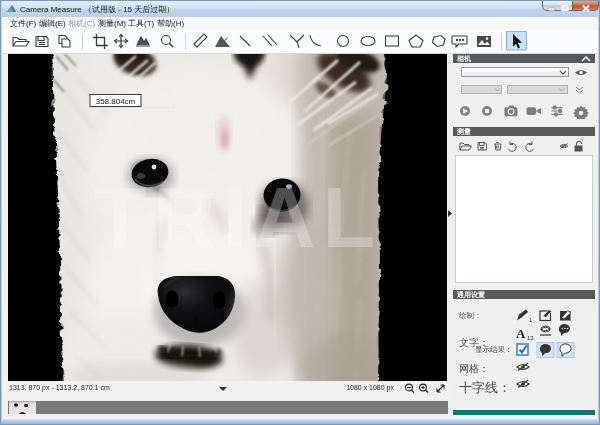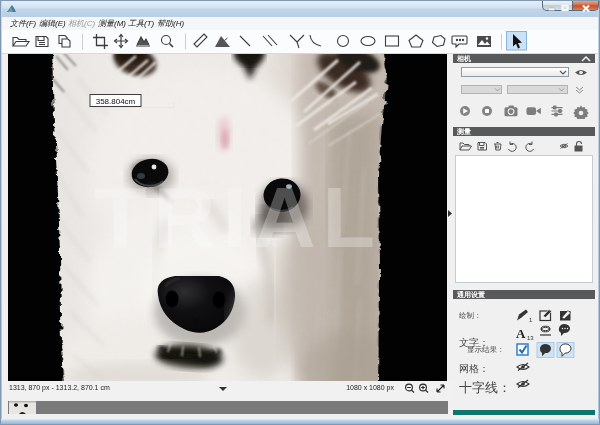--- a/index.html
+++ b/index.html
@@ -17,21 +17,21 @@
 #titletext{left:18px;top:4px;font-size:8px;color:#15181c;white-space:nowrap;}
 
 #wbtns{left:540px;top:0;width:57px;height:11px;}
 .wb{position:absolute;top:0;height:11px;border:1px solid #5e6a76;border-top:none;box-sizing:border-box;}
 #wb-min{left:0;width:17px;border-radius:0 0 0 5px;
  background:linear-gradient(180deg,#f5f8fa 0%,#dde5ec 45%,#c3ced8 55%,#d6dfe7 100%);}
 #wb-max{left:16px;width:14px;border-left:none;border-right:none;
  background:linear-gradient(180deg,#f5f8fa 0%,#dde5ec 45%,#c3ced8 55%,#d6dfe7 100%);}
 #wb-close{left:30px;width:27px;border-radius:0 0 5px 0;
  background:linear-gradient(180deg,#f0b09a 0%,#dd7b52 40%,#c6502a 60%,#d8825c 100%);}
-#menubar{left:2px;top:17px;width:596px;height:13px;background:#f4f6f8;font-style:italic;}
+#menubar{left:2px;top:17px;width:596px;height:13px;background:#f4f6f8;}
 .mi{position:absolute;top:1px;font-size:8px;color:#1a1a1a;white-space:nowrap;}
 #toolbar{left:2px;top:30px;width:596px;height:24px;background:#fbfcfd;border-bottom:1px solid #d9d9d9;box-sizing:border-box;}
 
 #canvaswrap{left:8px;top:54px;width:439px;height:327px;background:#000;}
 #panel{left:453px;top:54px;width:142px;height:361px;background:#f0f0f0;border-bottom:5px solid #0f766e;box-sizing:border-box;}
 #statusbar{left:2px;top:381px;width:450px;height:18px;background:#f1f1f1;}
 #graybar{left:8px;top:401px;width:440px;height:13px;background:#7a7a7a;}
 .hdr{position:absolute;left:0;width:142px;height:9px;background:#58595b;color:#fff;
  font-size:7px;line-height:9px;padding-left:4px;box-sizing:border-box;font-weight:bold;}
 #statusleft{left:7px;top:3px;font-size:7px;color:#222;}
@@ -40,20 +40,21 @@
 </head>
 <body>
 <div id="frame" class="abs"></div>
 <div id="framebottom" class="abs"></div>
 <div class="abs" style="left:2px;top:30px;width:596px;height:389px;background:#f0f0f0"></div>
 <div id="titlebar" class="abs">
   <svg class="abs" style="left:4px;top:3px" width="11" height="11" viewBox="0 0 11 11">
     <path d="M1,9 L6,2 L8,5 L10,9 Z" fill="#3a78b8"></path>
     <path d="M2,9 L5,4 L7,9 Z" fill="#6fae4e"></path>
   </svg>
+  <div id="titletext" class="abs">Camera Measure （试用版 - 15 天后过期）</div>
   <div id="wbtns" class="abs">
     <div id="wb-min" class="wb"><svg width="17" height="11" viewBox="0 0 17 11">
           <rect x="5" y="5" width="7" height="2.4" rx="1.2" fill="#fff" stroke="#8a949c" stroke-width="0.5"></rect>
         </svg></div>
     <div id="wb-max" class="wb"><svg width="14" height="11" viewBox="0 0 14 11">
           <rect x="4" y="2.5" width="6" height="5" fill="none" stroke="#fff" stroke-width="1.2"></rect>
           <rect x="5.3" y="4" width="3.4" height="2.5" fill="none" stroke="#fff" stroke-width="0.8"></rect>
         </svg></div>
     <div id="wb-close" class="wb"><svg width="27" height="11" viewBox="0 0 27 11">
           <path d="M10,2.5 L16,8.5 M16,2.5 L10,8.5" stroke="#fff" stroke-width="2"></path>
@@ -363,21 +364,21 @@
         <path d="M79,2.5 v3 h-3" stroke-width="1"></path>
       <path d="M107,7 Q111,3.5 115,7 Q111,10.5 107,7 Z M111,5.8 v2.4 M109.5,6.2 l0,1.8 M112.5,6.2 l0,1.8 M107.5,9.5 L114.5,4.5" stroke-width="0.9"></path>
       <path d="M123.5,7 v-2 a2.5,2.5 0 0 1 5,0" stroke-width="1.1"></path>
       <rect x="122" y="7" width="7" height="5" fill="#555"></rect>
     </g>
   </svg>
   <div class="abs" style="left:2px;top:101px;width:138px;height:128px;background:#fff;border:1px solid #c5cdd4;box-sizing:border-box;"></div>
   <div class="hdr" style="top:236px">通用设置</div>
   <div class="abs" style="left:6px;top:257px;font-size:7.5px;color:#444">绘制：</div>
   <div class="abs" style="left:6px;top:282px;font-size:10px;color:#444">文字：</div>
-  <div class="abs" style="left:14px;top:291px;font-size:7.5px;color:#444">显示结果：</div>
+  <div class="abs" style="left:22px;top:291px;font-size:7.5px;color:#444">显示结果：</div>
   <div class="abs" style="left:6px;top:308px;font-size:10px;color:#444">网格：</div>
   <div class="abs" style="left:6px;top:325px;font-size:13px;color:#444">十字线：</div>
   <svg class="abs" style="left:0;top:250px" width="142" height="90" viewBox="0 0 142 90">
 
     <g>
       <path d="M64,16.5 L66,10.5 L73,5.5 L75,8 L68.5,13.5 Z" fill="#333"></path>
       <text x="76" y="18" font-size="6" fill="#333">1</text>
       <rect x="87" y="7" width="10.5" height="9.5" fill="none" stroke="#333" stroke-width="1.2"></rect>
       <path d="M90,12 L96,5.5 L98.5,7.5 L92.5,13.5 Z" fill="#333" stroke="#f0f0f0" stroke-width="0.7"></path>
       <rect x="107" y="7" width="10.5" height="9.5" fill="#333"></rect>

